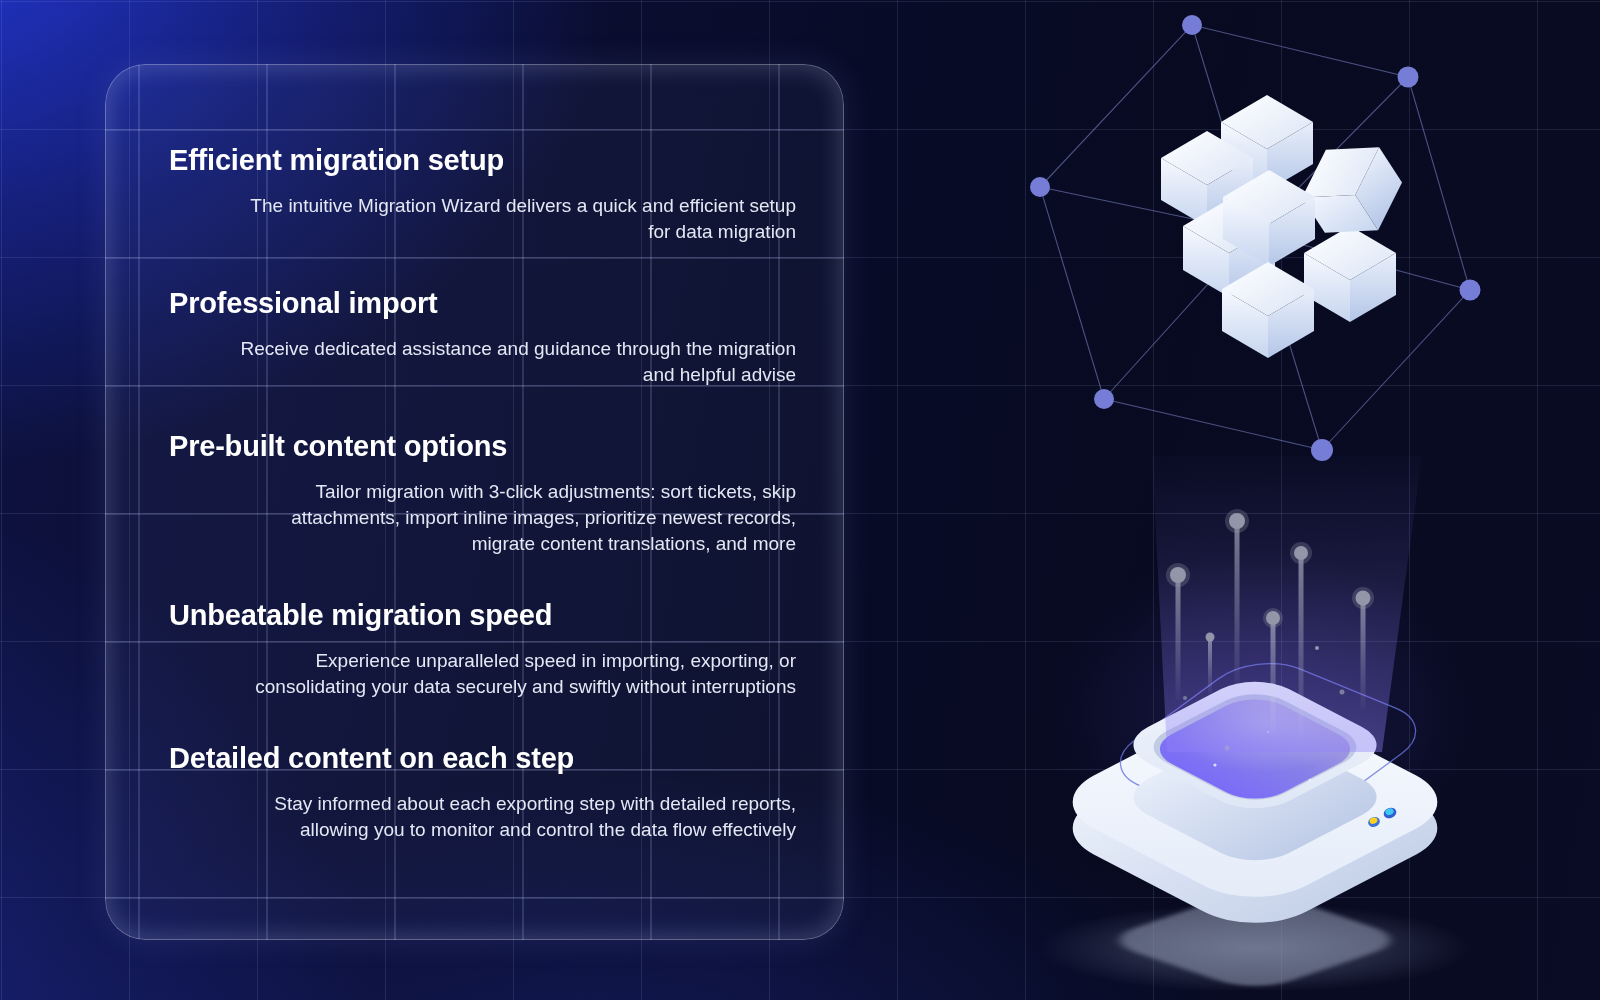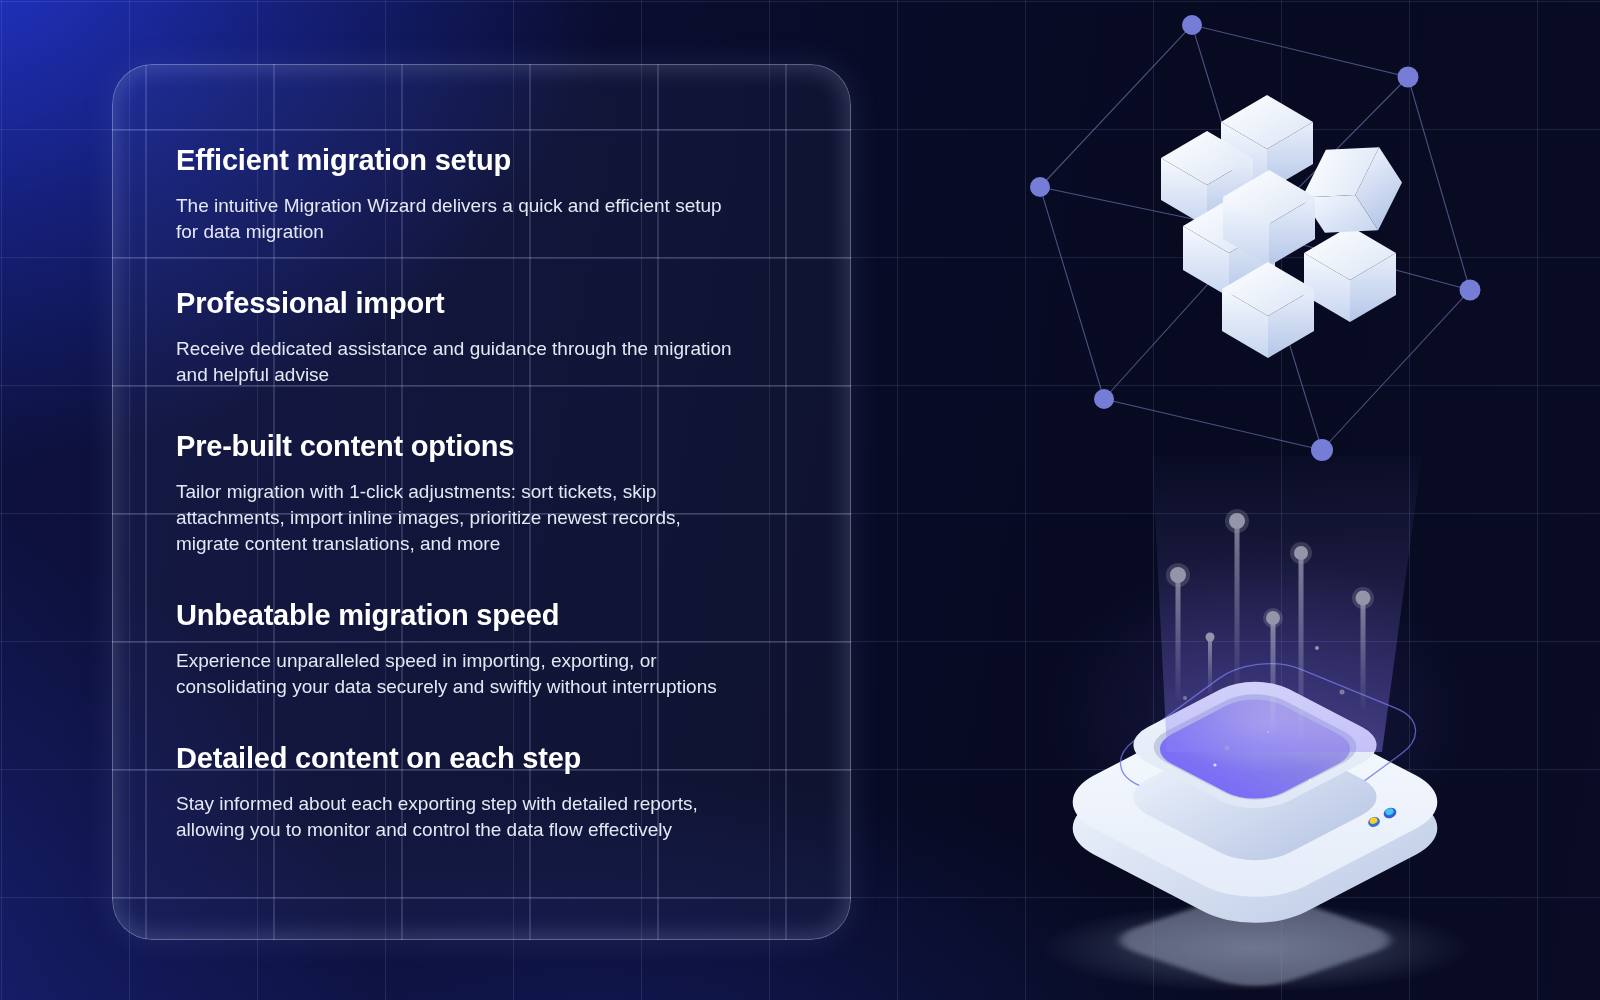--- a/index.html
+++ b/index.html
@@ -15,21 +15,21 @@
   }
   .grid-overlay{
     position:absolute; inset:0; z-index:0; pointer-events:none;
     background-image:
       linear-gradient(to right, rgba(170,185,240,0.13) 1px, transparent 1px),
       linear-gradient(to bottom, rgba(170,185,240,0.13) 1px, transparent 1px);
     background-size:128px 128px;
     background-position:1px 1px;
   }
   .glass-card{
-    position:absolute; left:112px; top:64px; width:739px; height:876px; z-index:2;
+    position:absolute; left:105px; top:64px; width:739px; height:876px; z-index:2;
     border-radius:40px;
     padding:78px 48px 0 64px;
     background-color:rgba(150,170,235,0.055);
     background-image:
       linear-gradient(to right, rgba(195,210,250,0.17) 2px, transparent 2px),
       linear-gradient(to bottom, rgba(195,210,250,0.17) 2px, transparent 2px);
     background-size:128px 128px;
     background-position:33px 65px;
     box-shadow:
       inset 0 0 0 1px rgba(255,255,255,0.26),
@@ -44,20 +44,21 @@
     letter-spacing:-0.2px;
     margin:0 0 15px 0;
   }
   .feature p{
     color:#e4e8f5;
     font-size:19px;
     line-height:26px;
     font-weight:400;
     margin:0 0 40px 0;
     white-space:pre-line;
+    text-align:right;
   }
   .cube-net{ position:absolute; left:1000px; top:0; z-index:1; }
   .platform{ position:absolute; left:1010px; top:450px; z-index:1; }
 </style>
 </head>
 <body>
 
 <div class="grid-overlay"></div>
 
 <section class="glass-card">
@@ -66,21 +67,21 @@
     <p>The intuitive Migration Wizard delivers a quick and efficient setup
 for data migration</p>
   </div>
   <div class="feature">
     <h3>Professional import</h3>
     <p>Receive dedicated assistance and guidance through the migration
 and helpful advise</p>
   </div>
   <div class="feature">
     <h3>Pre-built content options</h3>
-    <p>Tailor migration with 1-click adjustments: sort tickets, skip
+    <p>Tailor migration with 3-click adjustments: sort tickets, skip
 attachments, import inline images, prioritize newest records,
 migrate content translations, and more</p>
   </div>
   <div class="feature">
     <h3>Unbeatable migration speed</h3>
     <p>Experience unparalleled speed in importing, exporting, or
 consolidating your data securely and swiftly without interruptions</p>
   </div>
   <div class="feature">
     <h3>Detailed content on each step</h3>

